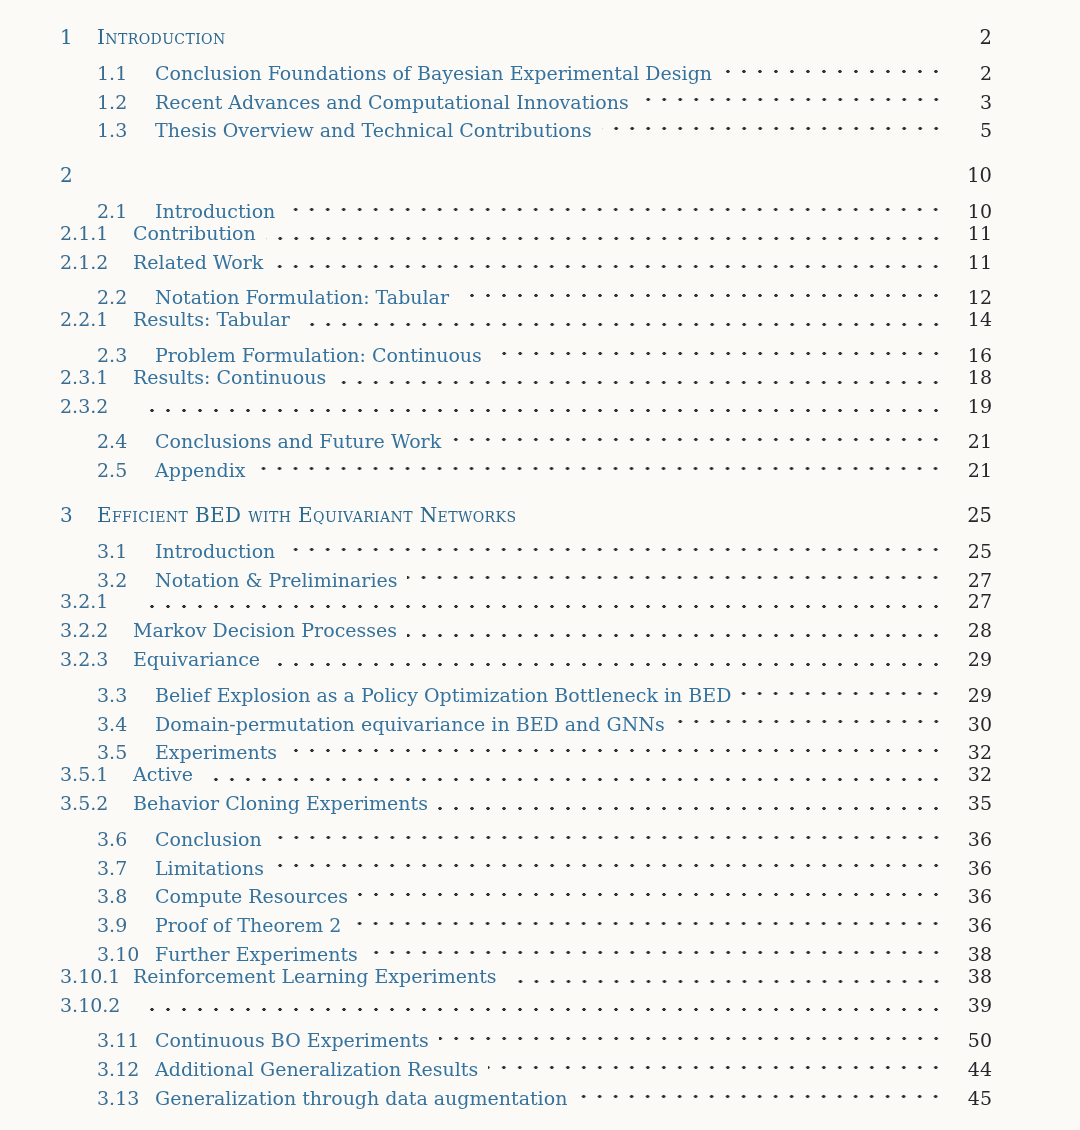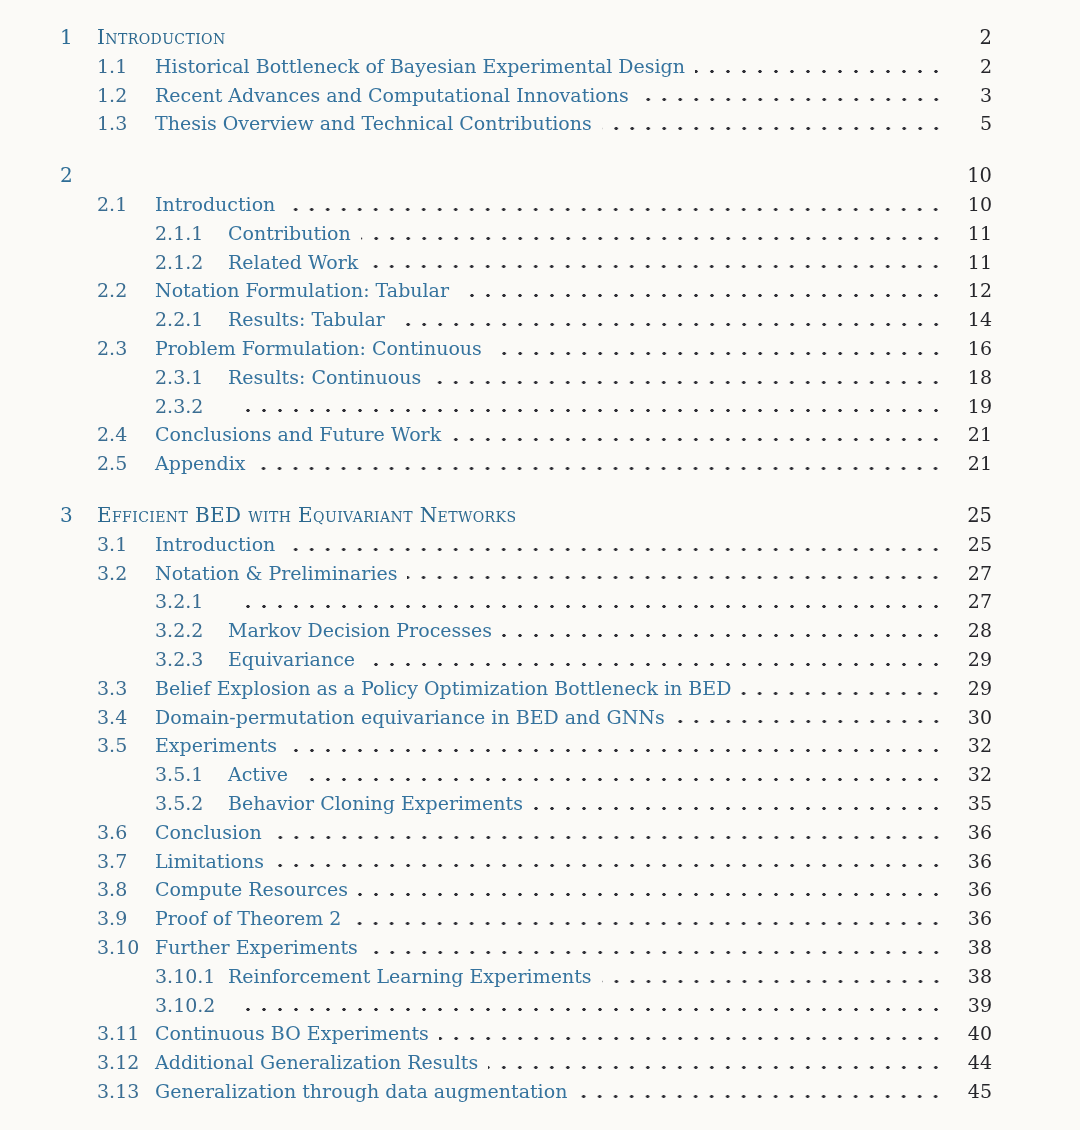--- a/index.html
+++ b/index.html
@@ -45,22 +45,22 @@
     color: #2b688f;
   }
   .spacer { flex: 1 1 auto; }
 
   
   .entry { font-size: 19px; }
   .entry .num {
     flex: none;
     color: #3a6d92;
   }
-  .entry.l1 .num { margin-left: 37px; width: 58px; }
-  .entry.l2 .num { margin-left: 95px; width: 73px; }
+  .entry.l1 .num { margin-left: 37px; width: 58px; margin-top: 7px; }
+  .entry.l2 .num { width: 73px; }
   .entry .title {
     flex: none;
     color: #35739e;
   }
 
   
   .leader {
     flex: 1 1 auto;
     align-self: flex-end;
     height: 5px;
@@ -87,21 +87,21 @@
 <div class="toc" id="toc">
     <div class="chapter">
       <div class="row chapter-head">
         <span class="num">1</span>
         <span class="title">Introduction</span>
         <span class="spacer"></span>
         <span class="page-num">2</span>
       </div>
       <div class="row entry l1">
         <span class="num">1.1</span>
-        <span class="title">Historical Bottleneck of Bayesian Experimental Design</span>
+        <span class="title">Conclusion Foundations of Bayesian Experimental Design</span>
         <span class="leader"></span>
         <span class="page-num">2</span>
       </div>
       <div class="row entry l1">
         <span class="num">1.2</span>
         <span class="title">Recent Advances and Computational Innovations</span>
         <span class="leader"></span>
         <span class="page-num">3</span>
       </div>
       <div class="row entry l1">
@@ -281,21 +281,21 @@
       </div>
       <div class="row entry l2">
         <span class="num">3.10.2</span>
         <span class="leader"></span>
         <span class="page-num">39</span>
       </div>
       <div class="row entry l1">
         <span class="num">3.11</span>
         <span class="title">Continuous BO Experiments</span>
         <span class="leader"></span>
-        <span class="page-num">40</span>
+        <span class="page-num">50</span>
       </div>
       <div class="row entry l1">
         <span class="num">3.12</span>
         <span class="title">Additional Generalization Results</span>
         <span class="leader"></span>
         <span class="page-num">44</span>
       </div>
       <div class="row entry l1">
         <span class="num">3.13</span>
         <span class="title">Generalization through data augmentation</span>

